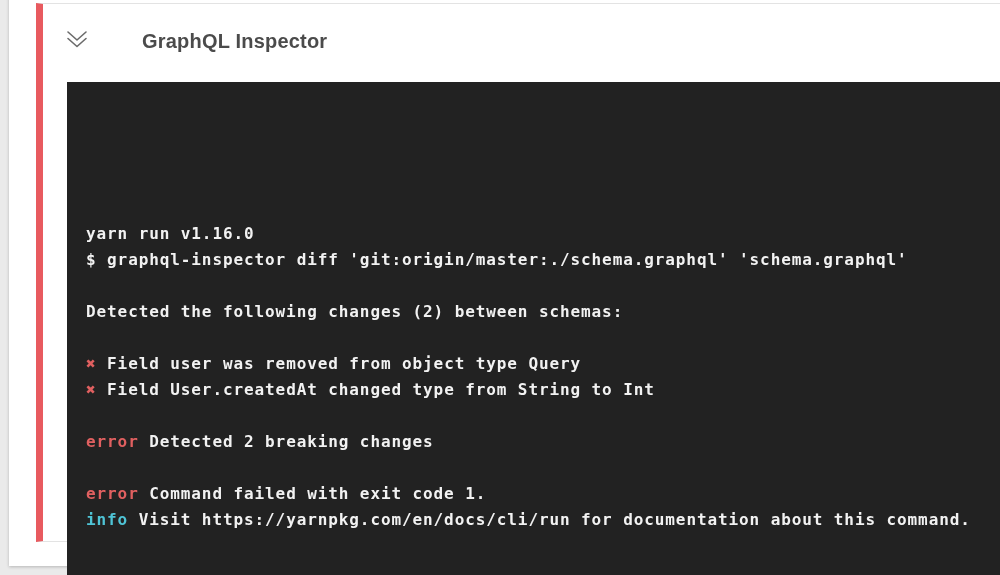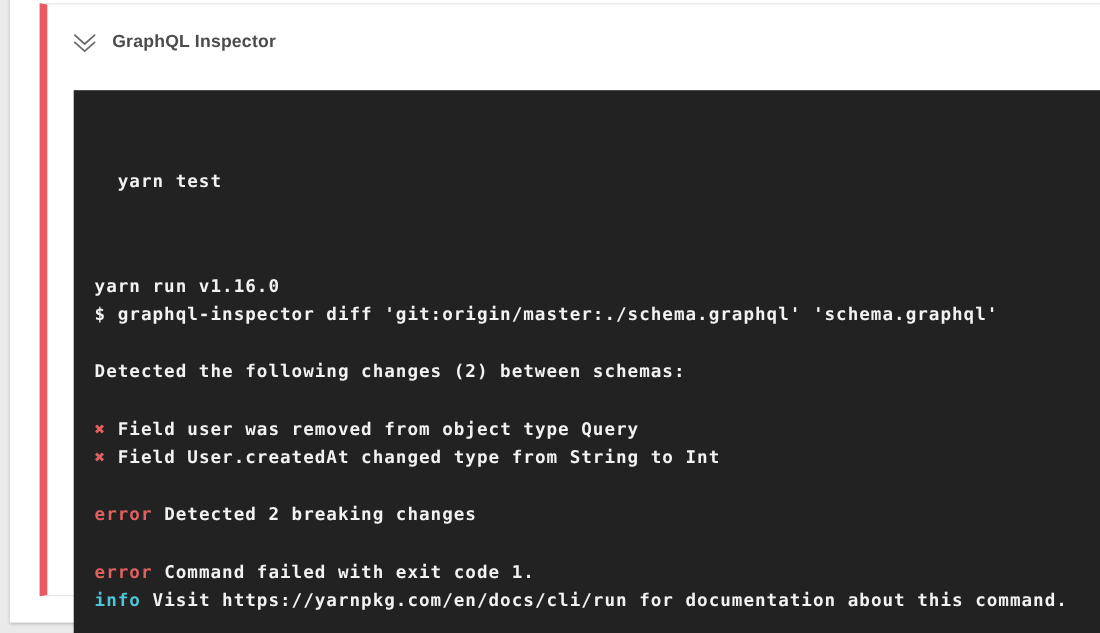--- a/index.html
+++ b/index.html
@@ -41,25 +41,26 @@
     cursor: pointer;
   }
   .collapse-icon {
     width: 24px;
     height: 22px;
     flex: 0 0 auto;
     margin-top: 1px;
   }
   .collapse-icon svg { display: block; }
   .step-title {
-    font-size: 16px;
+    font-size: 20px;
     font-weight: bold;
     color: var(--title-color, #4b4b4b);
     letter-spacing: 0.2px;
     margin-top: 2px;
+    margin-left: 40px;
   }
   .terminal {
     margin-left: 24px;
     margin-right: 0;
     background: var(--term-bg, #222222);
     color: var(--term-fg, #f2f2f2);
     padding: 18px 19px 17px 19px;
     font-family: "DejaVu Sans Mono", "DejaVu Sans", monospace;
     font-size: 16px;
     line-height: 26px;
@@ -83,18 +84,18 @@
       <span class="collapse-icon">
         <svg width="24" height="22" viewBox="0 0 24 22" xmlns="http://www.w3.org/2000/svg">
           <polyline points="3,3 12,11 21,3" fill="none" stroke="#6b6b6b" stroke-width="1.6" stroke-linecap="round" stroke-linejoin="round"></polyline>
           <polyline points="3,9.5 12,17.5 21,9.5" fill="none" stroke="#6b6b6b" stroke-width="1.6" stroke-linecap="round" stroke-linejoin="round"></polyline>
         </svg>
       </span>
       <span class="step-title">GraphQL Inspector</span>
     </div>
 
     <div class="terminal">
-      <div class="t-command" id="t-command"><div class="t-line">  yarn test</div></div>
+      <div class="t-command" id="t-command"></div>
       <div class="t-output" id="t-output"><div class="t-line"><span>yarn run v1.16.0</span></div><div class="t-line"><span>$ graphql-inspector diff 'git:origin/master:./schema.graphql' 'schema.graphql'</span></div><div class="t-line"></div><div class="t-line"><span>Detected the following changes (2) between schemas:</span></div><div class="t-line"></div><div class="t-line"><span class="seg-error">✖</span><span> Field user was removed from object type Query</span></div><div class="t-line"><span class="seg-error">✖</span><span> Field User.createdAt changed type from String to Int</span></div><div class="t-line"></div><div class="t-line"><span class="seg-error">error</span><span> Detected 2 breaking changes</span></div><div class="t-line"></div><div class="t-line"><span class="seg-error">error</span><span> Command failed with exit code 1.</span></div><div class="t-line"><span class="seg-info">info</span><span> Visit https://yarnpkg.com/en/docs/cli/run for documentation about this command.</span></div></div>
     </div>
 
   </div>
 </div>
 
 </body></html>

